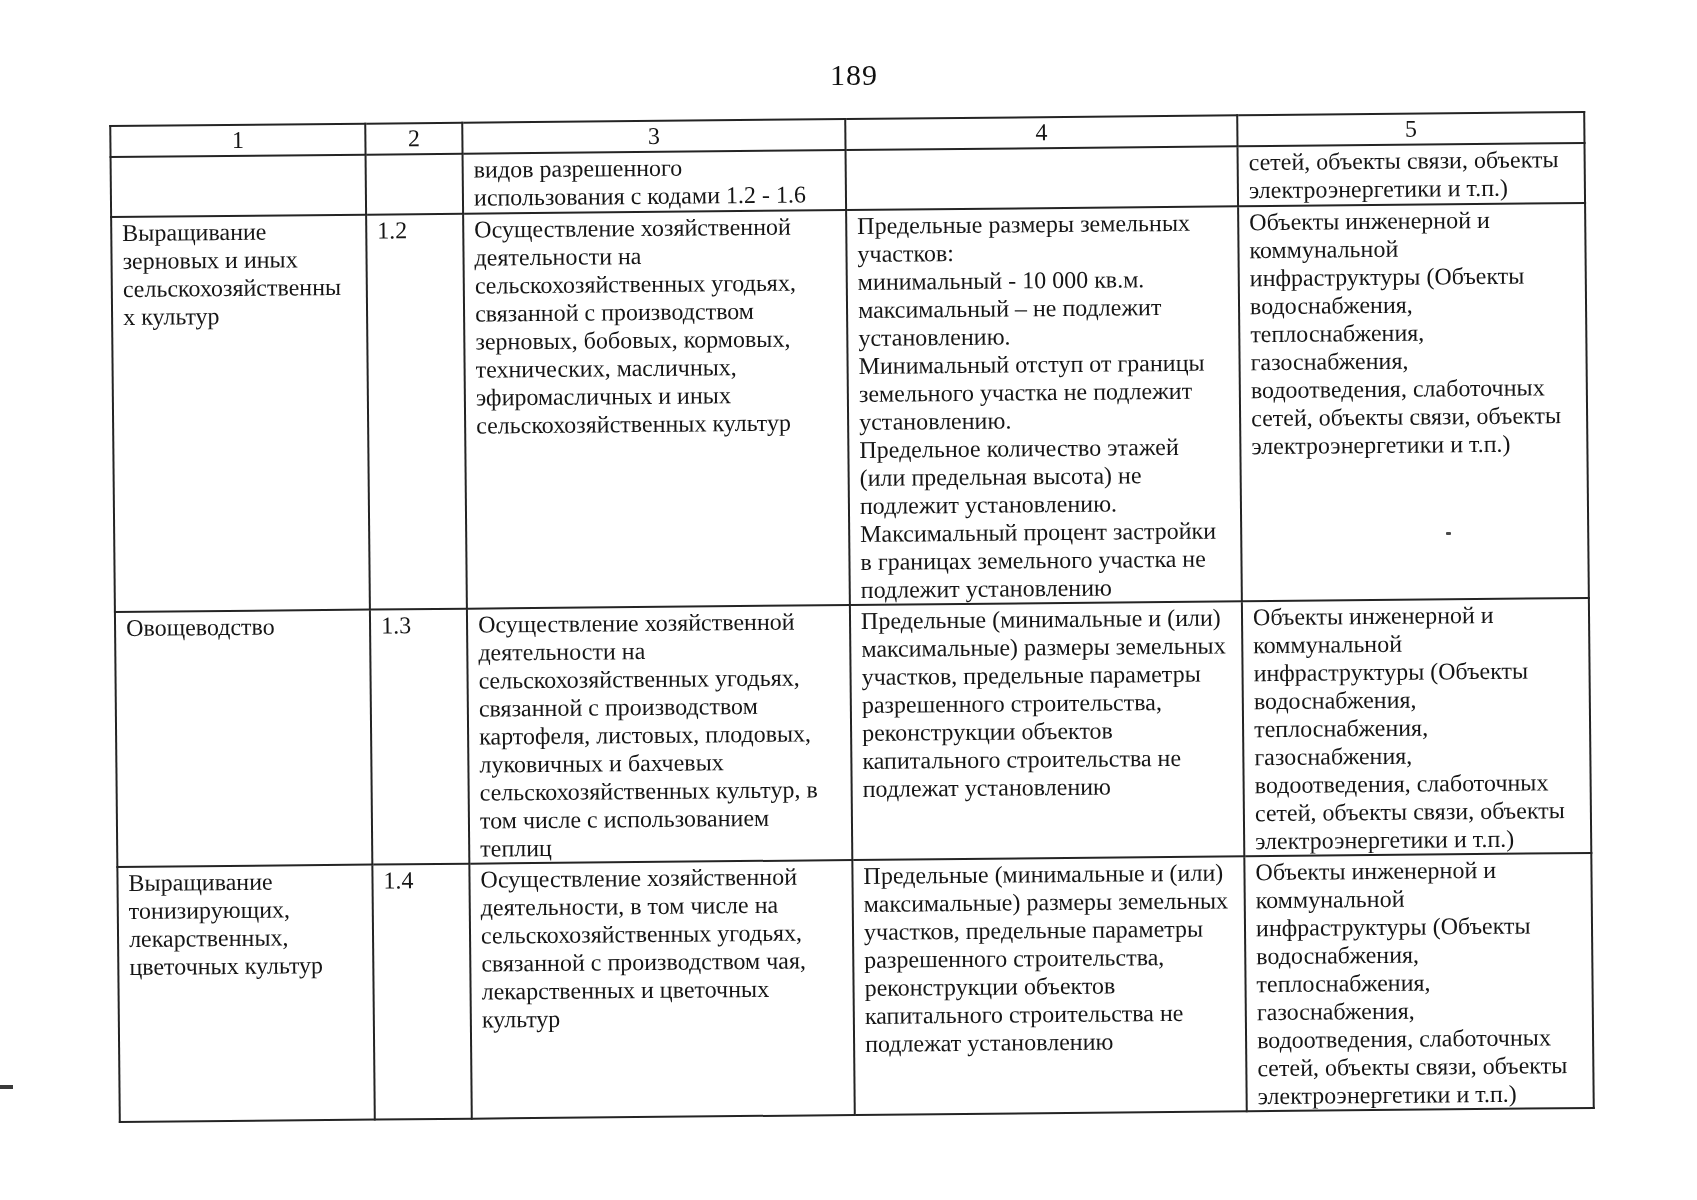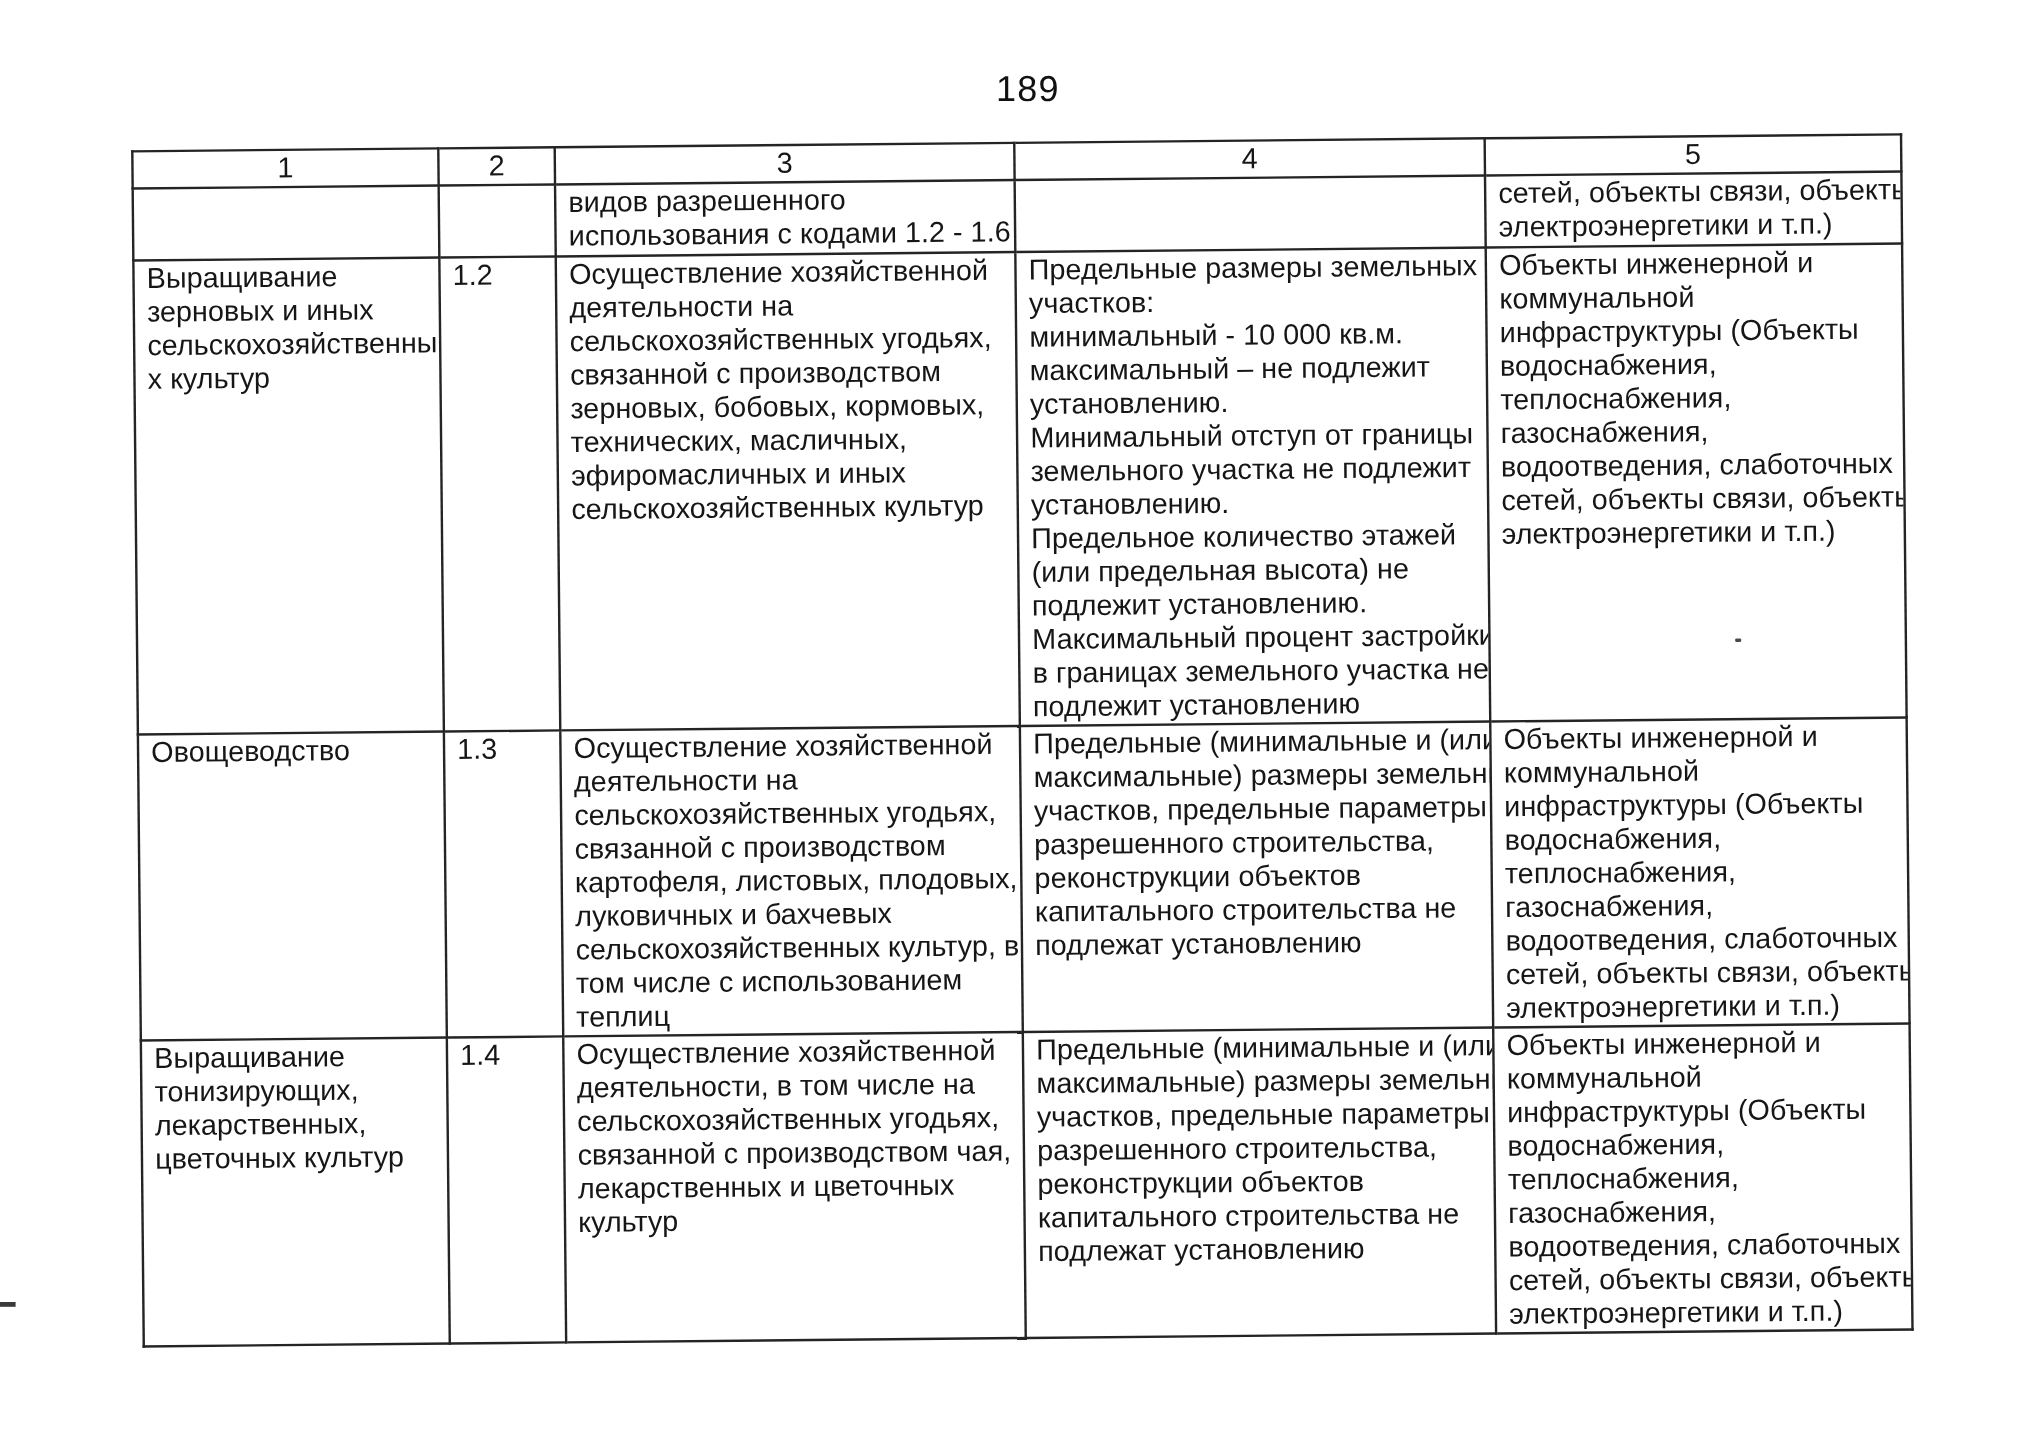--- a/index.html
+++ b/index.html
@@ -6,21 +6,21 @@
     margin: 0;
     padding: 0;
     background: #ffffff;
   }
   .sheet {
     position: relative;
     width: 1697px;
     height: 1200px;
     background: #ffffff;
     overflow: hidden;
-    font-family: Liberation Sans, sans-serif;
+    font-family: Liberation Serif, serif;
     color: #161616;
   }
   .page-number {
     position: absolute;
     left: 830px;
     top: 58px;
     width: 120px;
     font-size: 30px;
     letter-spacing: 1px;
     color: #111;

